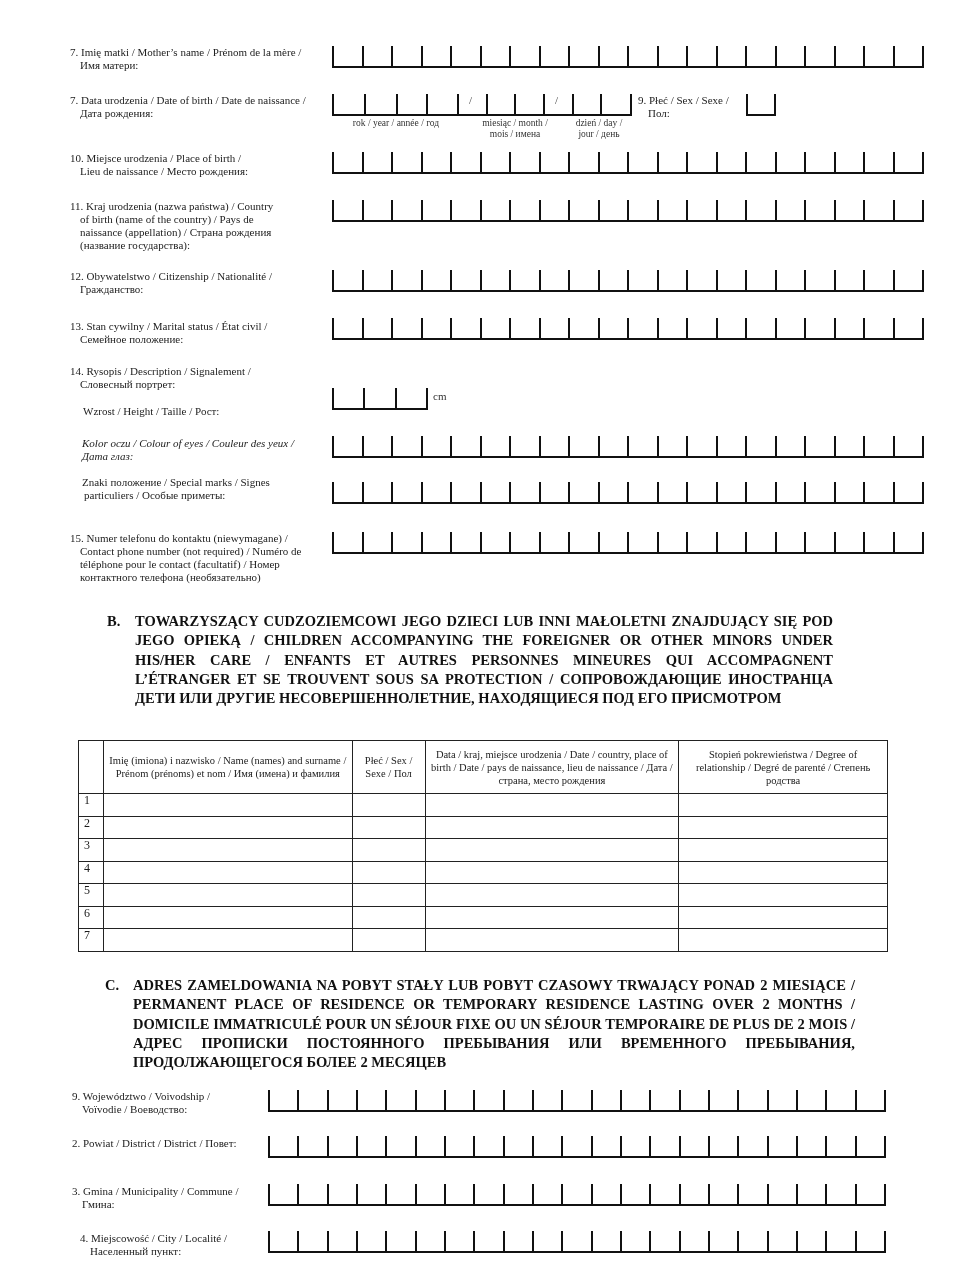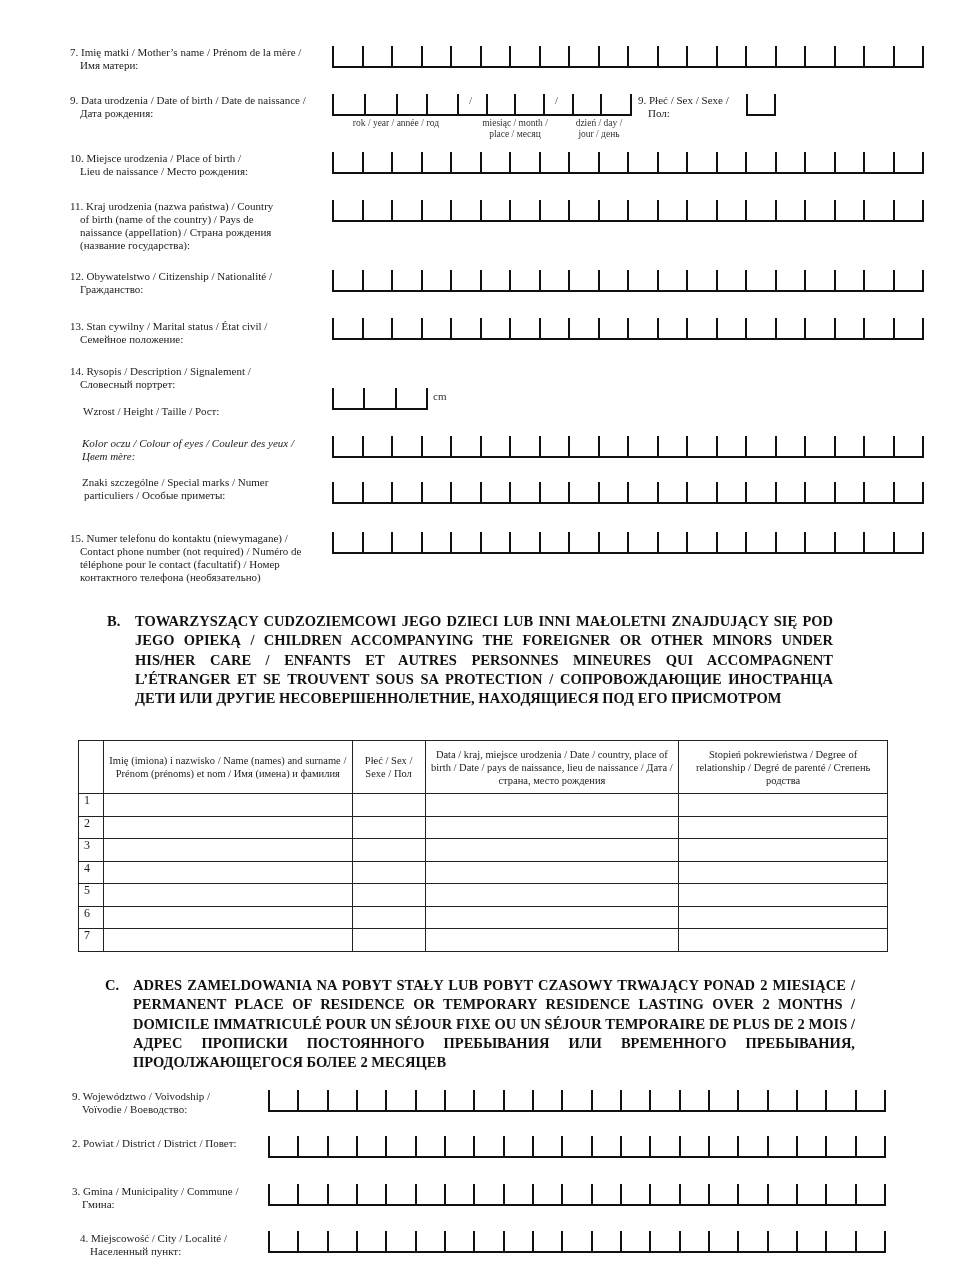--- a/index.html
+++ b/index.html
@@ -63,39 +63,39 @@
     <div class="cell" style="flex: 1 1 0%;"></div>
     <div class="cell" style="flex: 1 1 0%;"></div>
     <div class="cell" style="flex: 1 1 0%;"></div>
     <div class="cell" style="flex: 1 1 0%;"></div>
     <div class="cell" style="flex: 1 1 0%;"></div>
     <div class="cell" style="flex: 1 1 0%;"></div>
     <div class="cell" style="flex: 1 1 0%;"></div>
   </div>
 
 <div class="lbl" style="left:70px;top:94px;">
-  <span>9. Data urodzenia / Date of birth / Date de naissance /</span>
+  <span>7. Data urodzenia / Date of birth / Date de naissance /</span>
   <span class="ind">Дата рождения:</span>
 </div>
 <div class="comb" style="left:332px;top:94px;width:300px;">
   <div class="cell" style="width:32px"></div>
   <div class="cell" style="width:32px"></div>
   <div class="cell" style="width:30px"></div>
   <div class="cell" style="width:31px"></div>
   <div class="cell sep" style="width:29px"></div>
   <div class="cell" style="width:28px"></div>
   <div class="cell" style="width:29px"></div>
   <div class="cell sep" style="width:29px"></div>
   <div class="cell" style="width:28px"></div>
   <div class="cell" style="width:32px"></div>
 </div>
 <div class="sub" style="left:335px;top:118px;width:122px;">rok / year / année / год</div>
 <div class="sub" style="left:470px;top:118px;width:90px;">
   <div>miesiąc / month /</div>
-  <div>place / месяц</div>
+  <div>mois / имена</div>
 </div>
 <div class="sub" style="left:568px;top:118px;width:62px;">
   <div>dzień / day /</div>
   <div>jour / день</div>
 </div>
 
 <div class="lbl" style="left:638px;top:94px;">
   <span>9. Płeć / Sex / Sexe /</span>
   <span class="ind">Пол:</span>
 </div>
@@ -220,21 +220,21 @@
 <div class="lbl" style="left:83px;top:405px;">Wzrost / Height / Taille / Рост:</div>
 <div class="comb" style="left:332px;top:388px;width:96px;">
     <div class="cell" style="flex: 1 1 0%;"></div>
     <div class="cell" style="flex: 1 1 0%;"></div>
     <div class="cell" style="flex: 1 1 0%;"></div>
   </div>
 <div class="cm" style="left:433px;top:390px;">cm</div>
 
 <div class="lbl" style="left:82px;top:437px;font-style:italic;">
   <span>Kolor oczu / Colour of eyes / Couleur des yeux /</span>
-  <span style="display:block">Цвет mère:</span>
+  <span style="display:block">Дата глаз:</span>
 </div>
 <div class="comb" style="left:332px;top:436px;width:592px;">
     <div class="cell" style="flex: 1 1 0%;"></div>
     <div class="cell" style="flex: 1 1 0%;"></div>
     <div class="cell" style="flex: 1 1 0%;"></div>
     <div class="cell" style="flex: 1 1 0%;"></div>
     <div class="cell" style="flex: 1 1 0%;"></div>
     <div class="cell" style="flex: 1 1 0%;"></div>
     <div class="cell" style="flex: 1 1 0%;"></div>
     <div class="cell" style="flex: 1 1 0%;"></div>
@@ -246,21 +246,21 @@
     <div class="cell" style="flex: 1 1 0%;"></div>
     <div class="cell" style="flex: 1 1 0%;"></div>
     <div class="cell" style="flex: 1 1 0%;"></div>
     <div class="cell" style="flex: 1 1 0%;"></div>
     <div class="cell" style="flex: 1 1 0%;"></div>
     <div class="cell" style="flex: 1 1 0%;"></div>
     <div class="cell" style="flex: 1 1 0%;"></div>
   </div>
 
 <div class="lbl" style="left:82px;top:476px;">
-  <span>Znaki szczególne / Special marks / Numer</span>
+  <span>Znaki положение / Special marks / Signes</span>
   <span style="display:block;padding-left:2px">particuliers / Особые приметы:</span>
 </div>
 <div class="comb" style="left:332px;top:482px;width:592px;">
     <div class="cell" style="flex: 1 1 0%;"></div>
     <div class="cell" style="flex: 1 1 0%;"></div>
     <div class="cell" style="flex: 1 1 0%;"></div>
     <div class="cell" style="flex: 1 1 0%;"></div>
     <div class="cell" style="flex: 1 1 0%;"></div>
     <div class="cell" style="flex: 1 1 0%;"></div>
     <div class="cell" style="flex: 1 1 0%;"></div>

